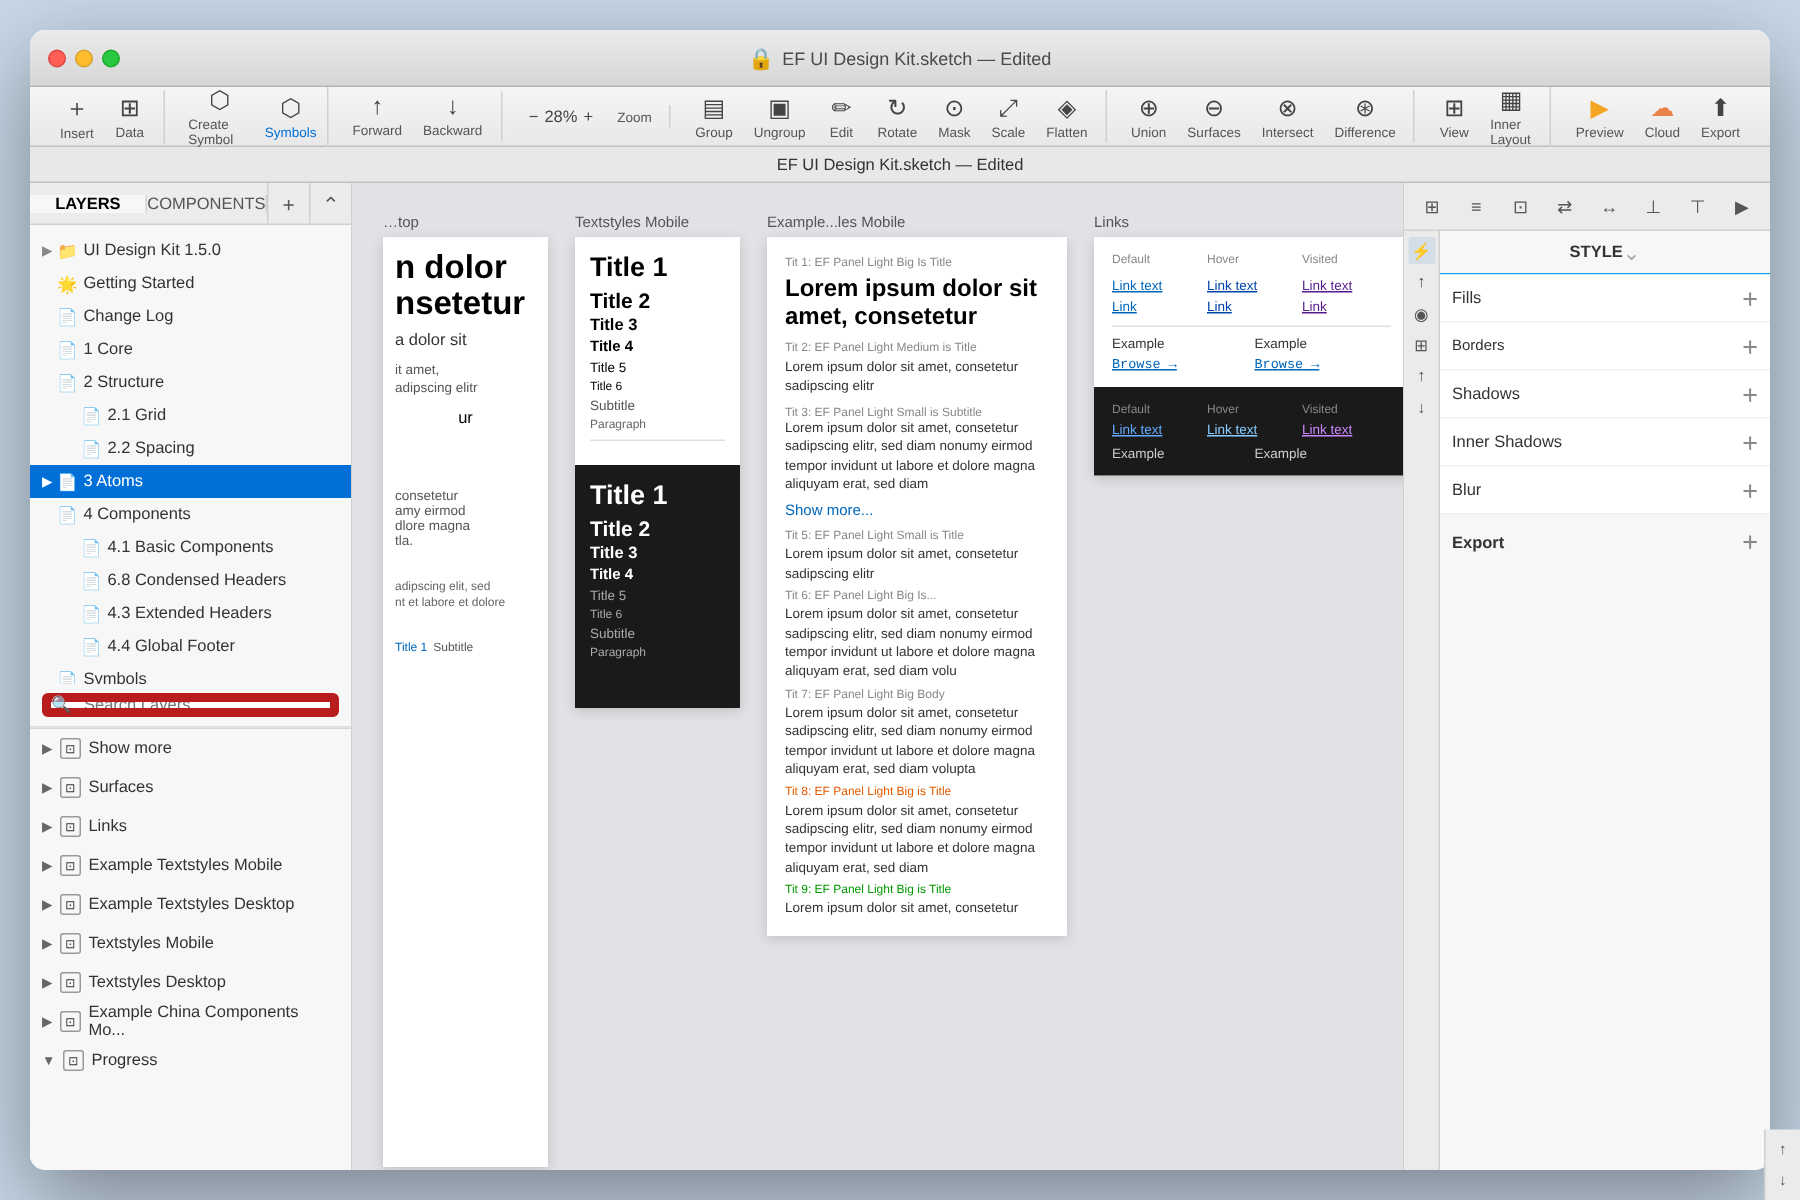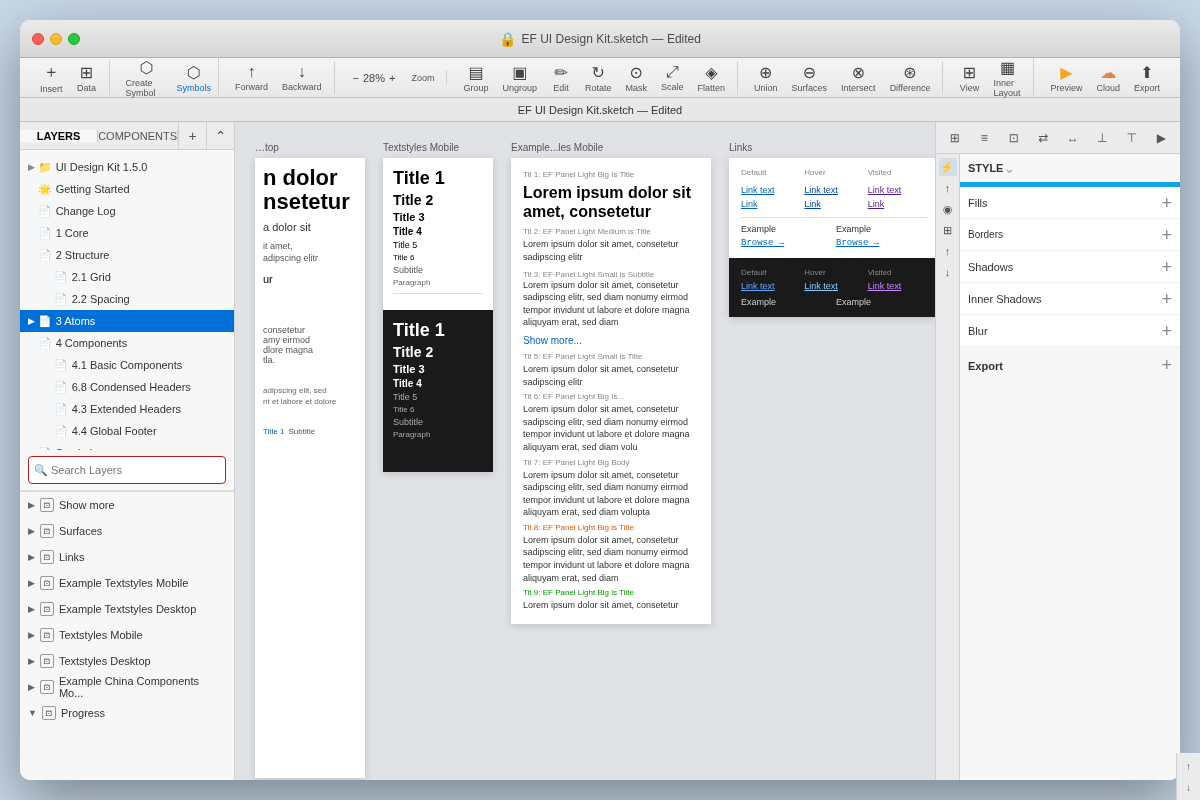--- a/index.html
+++ b/index.html
@@ -142,23 +142,23 @@
     .tree-item .arrow { margin-right: 3px; font-size: 9px; color: #888; }
     .tree-item.selected .arrow { color: #fff; }
     .tree-item .item-icon { margin-right: 4px; font-size: 11px; }
     
     .layer-search {
       padding: 6px 8px;
       border-bottom: 1px solid #e0e0e0;
     }
     .search-input {
       width: 100%;
-      height: 28px;
+      height: 16px;
       background: #fff;
-      border: 1px solid #b91c1c;
+      border: 6px solid #b91c1c;
       border-radius: 4px;
       padding: 0 8px 0 22px;
       font-size: 11px;
       outline: none;
     }
     .search-wrap {
       position: relative;
     }
     .search-icon-lyr {
       position: absolute;
@@ -571,21 +571,21 @@
         </div>
 
         <div style="display:flex; gap:18px; padding: 0 10px 10px; align-items:flex-start;">
 
           <div class="artboard" style="width:110px; height:620px; padding:8px; overflow:hidden; flex-shrink:0;">
             <div style="font-size:22px;font-weight:700;color:#000;line-height:1.1;">n dolor</div>
             <div style="font-size:22px;font-weight:700;color:#000;line-height:1.1;margin-bottom:6px;">nsetetur</div>
             <div style="font-size:11px;color:#333;line-height:1.4;margin-bottom:4px;">a dolor sit</div>
             <div style="font-size:9px;color:#555;line-height:1.4;margin-bottom:4px;">it amet,<br>adipscing elitr</div>
             <div style="margin-top:8px;">
-              <div style="font-size:11px;color:#000;font-weight:400;margin-bottom:2px;">ur</div>
+              <div style="font-size:11px;color:#000;font-weight:400;margin-bottom:2px;text-align:center;">ur</div>
             </div>
             <div style="font-size:9px;color:#555;margin-top:40px;">consetetur<br>amy eirmod<br>dlore magna<br>tla.</div>
             <div style="font-size:8px;color:#666;margin-top:20px;line-height:1.4;">adipscing elit, sed<br>nt et labore et dolore</div>
             <div style="margin-top:20px;display:flex;gap:4px;align-items:center;">
               <div style="font-size:8px;color:#0066bb;">Title 1</div>
               <div style="font-size:8px;color:#555;">Subtitle</div>
             </div>
           </div>
 
           <div class="artboard" style="width:110px; flex-shrink:0;">
@@ -708,21 +708,21 @@
           <div style="width:18px;height:18px;display:flex;align-items:center;justify-content:center;font-size:11px;color:#0070d8;cursor:pointer;border-radius:2px;background:rgba(0,112,216,0.1);">⚡</div>
           <div style="width:18px;height:18px;display:flex;align-items:center;justify-content:center;font-size:11px;color:#555;cursor:pointer;">↑</div>
           <div style="width:18px;height:18px;display:flex;align-items:center;justify-content:center;font-size:11px;color:#555;cursor:pointer;">◉</div>
           <div style="width:18px;height:18px;display:flex;align-items:center;justify-content:center;font-size:11px;color:#555;cursor:pointer;">⊞</div>
           <div style="width:18px;height:18px;display:flex;align-items:center;justify-content:center;font-size:11px;color:#555;cursor:pointer;">↑</div>
           <div style="width:18px;height:18px;display:flex;align-items:center;justify-content:center;font-size:11px;color:#555;cursor:pointer;">↓</div>
         </div>
 
         <div style="flex:1;overflow-y:auto;padding:0;">
 
-          <div style="display:flex;align-items:center;justify-content:flex-start;padding:6px 8px;border-bottom:5px solid #0ea5e9;">
+          <div style="display:flex;align-items:center;justify-content:center;padding:6px 8px;border-bottom:1px solid #0ea5e9;">
             <span style="font-size:11px;font-weight:600;color:#333;">STYLE</span>
             <span style="font-size:14px;color:#aaa;cursor:pointer;">⌄</span>
           </div>
 
           <div style="display:flex;align-items:center;justify-content:space-between;padding:0 8px;height:32px;border-bottom:1px solid #f0f0f0;background:#fff;">
             <span style="font-size:11px;color:#333;">Fills</span>
             <span style="font-size:18px;color:#888;cursor:pointer;line-height:1;">+</span>
           </div>
 
           <div style="display:flex;align-items:center;justify-content:space-between;padding:0 8px;height:32px;border-bottom:1px solid #f0f0f0;background:#fff;">

